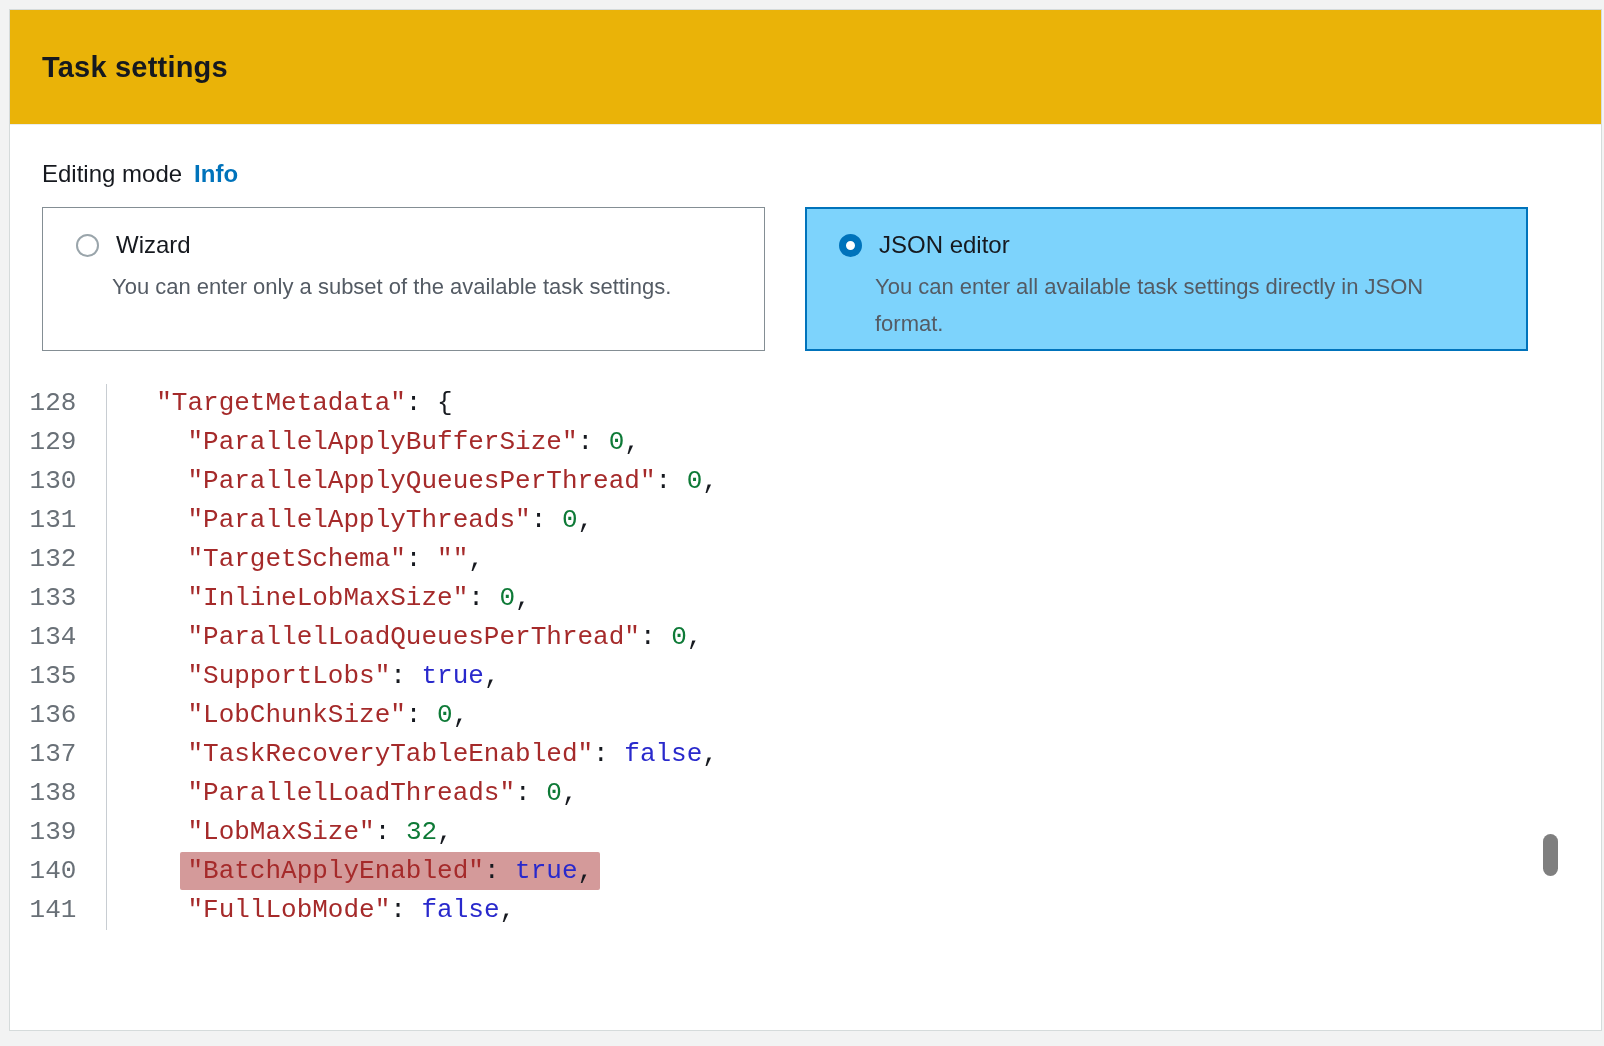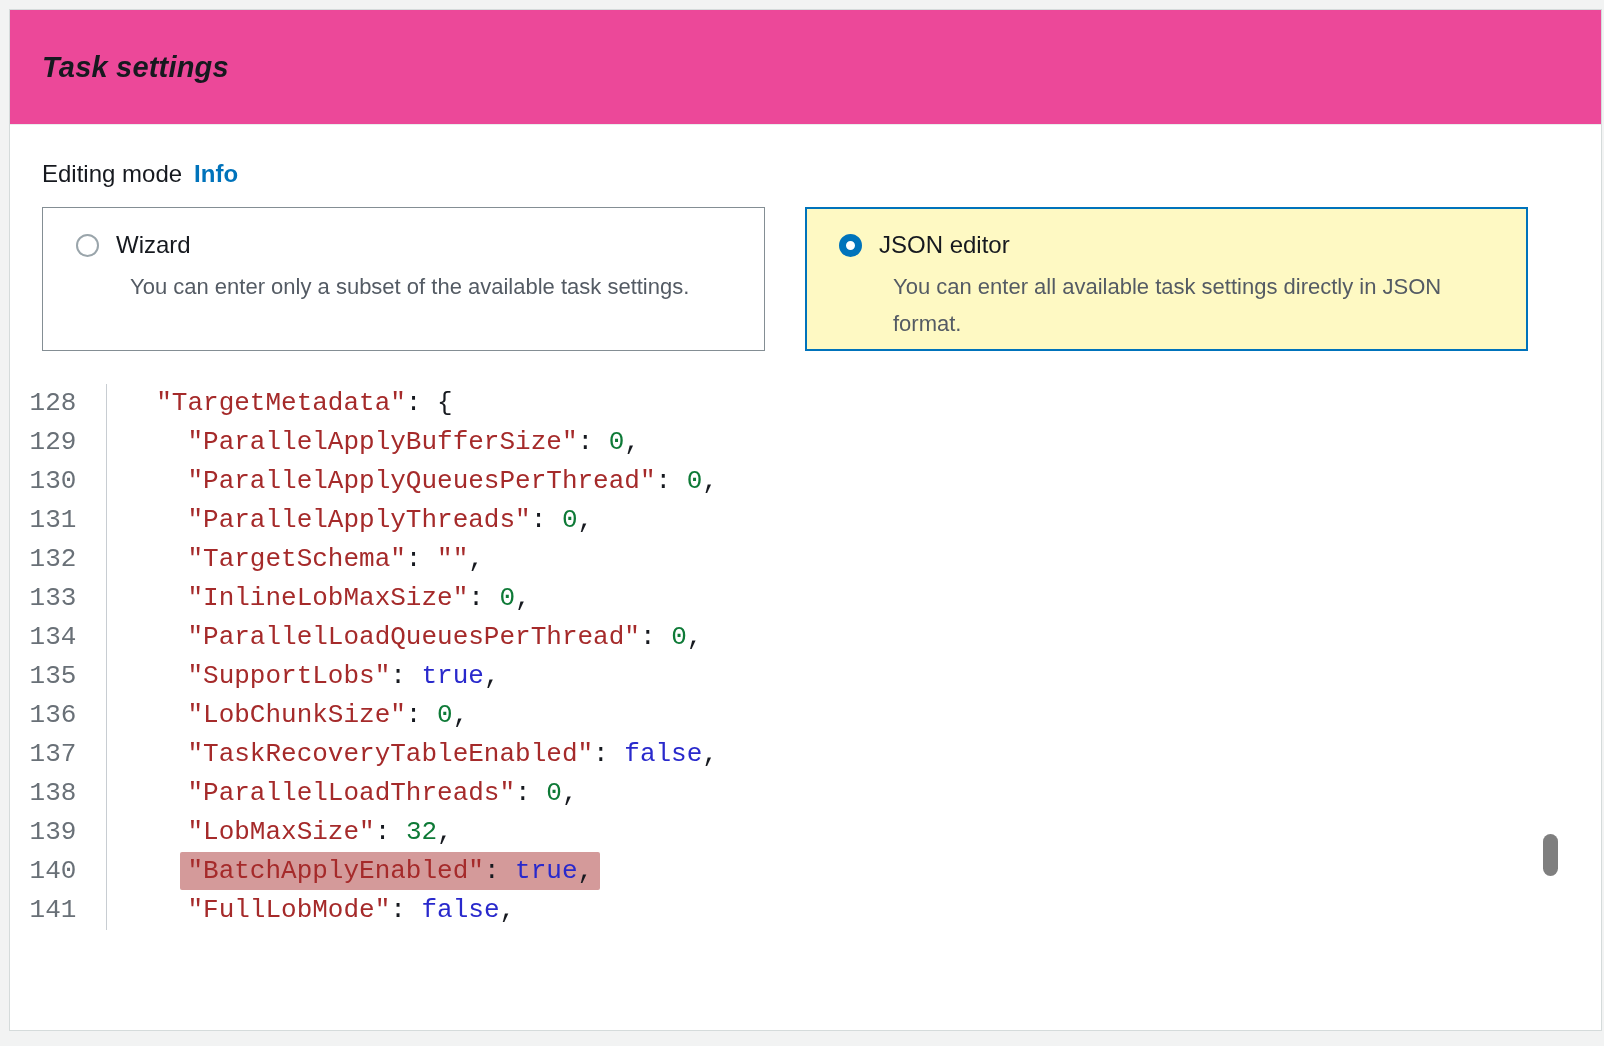--- a/index.html
+++ b/index.html
@@ -12,26 +12,25 @@
   }
   .page-card {
     position: absolute;
     left: 9px; top: 9px;
     width: 1593px; height: 1022px;
     background: #ffffff;
     border: 1px solid #d5dbdb;
   }
   .card-header {
     height: 115px;
-    background: #ec4899;
+    background: #eab308;
     border-bottom: 1px solid #eaeded;
     display: flex;
     align-items: center;
     padding-left: 32px;
-    font-style: italic;
   }
   .card-title {
     font-size: 29px;
     font-weight: 700;
     color: #16191f;
     letter-spacing: 0.2px;
   }
   .card-body {
     position: relative;
     padding: 32px 0 0 32px;
@@ -58,21 +57,21 @@
   .tile {
     width: 723px;
     height: 144px;
     border: 1px solid #848e94;
     background: #ffffff;
     padding: 23px 24px 0 33px;
     cursor: pointer;
   }
   .tile.selected {
     border: 2px solid #0073bb;
-    background: #fef9c3;
+    background: #7dd3fc;
     padding: 22px 23px 0 32px;
   }
   .tile-head {
     display: flex;
     align-items: center;
     gap: 17px;
   }
   .radio {
     width: 23px; height: 23px;
     border-radius: 50%;
@@ -81,21 +80,21 @@
     flex: 0 0 auto;
   }
   .radio.checked {
     border: 7px solid #0073bb;
   }
   .tile-label {
     font-size: 24px;
     color: #16191f;
   }
   .tile-desc {
-    margin: 9px 0 0 54px;
+    margin: 9px 0 0 36px;
     max-width: 605px;
     font-size: 22px;
     line-height: 37px;
     color: #545b64;
   }
   .code-editor {
     margin: 33px 0 0 -32px; 
     font-family: "Liberation Mono", monospace;
     font-size: 26px;
   }

